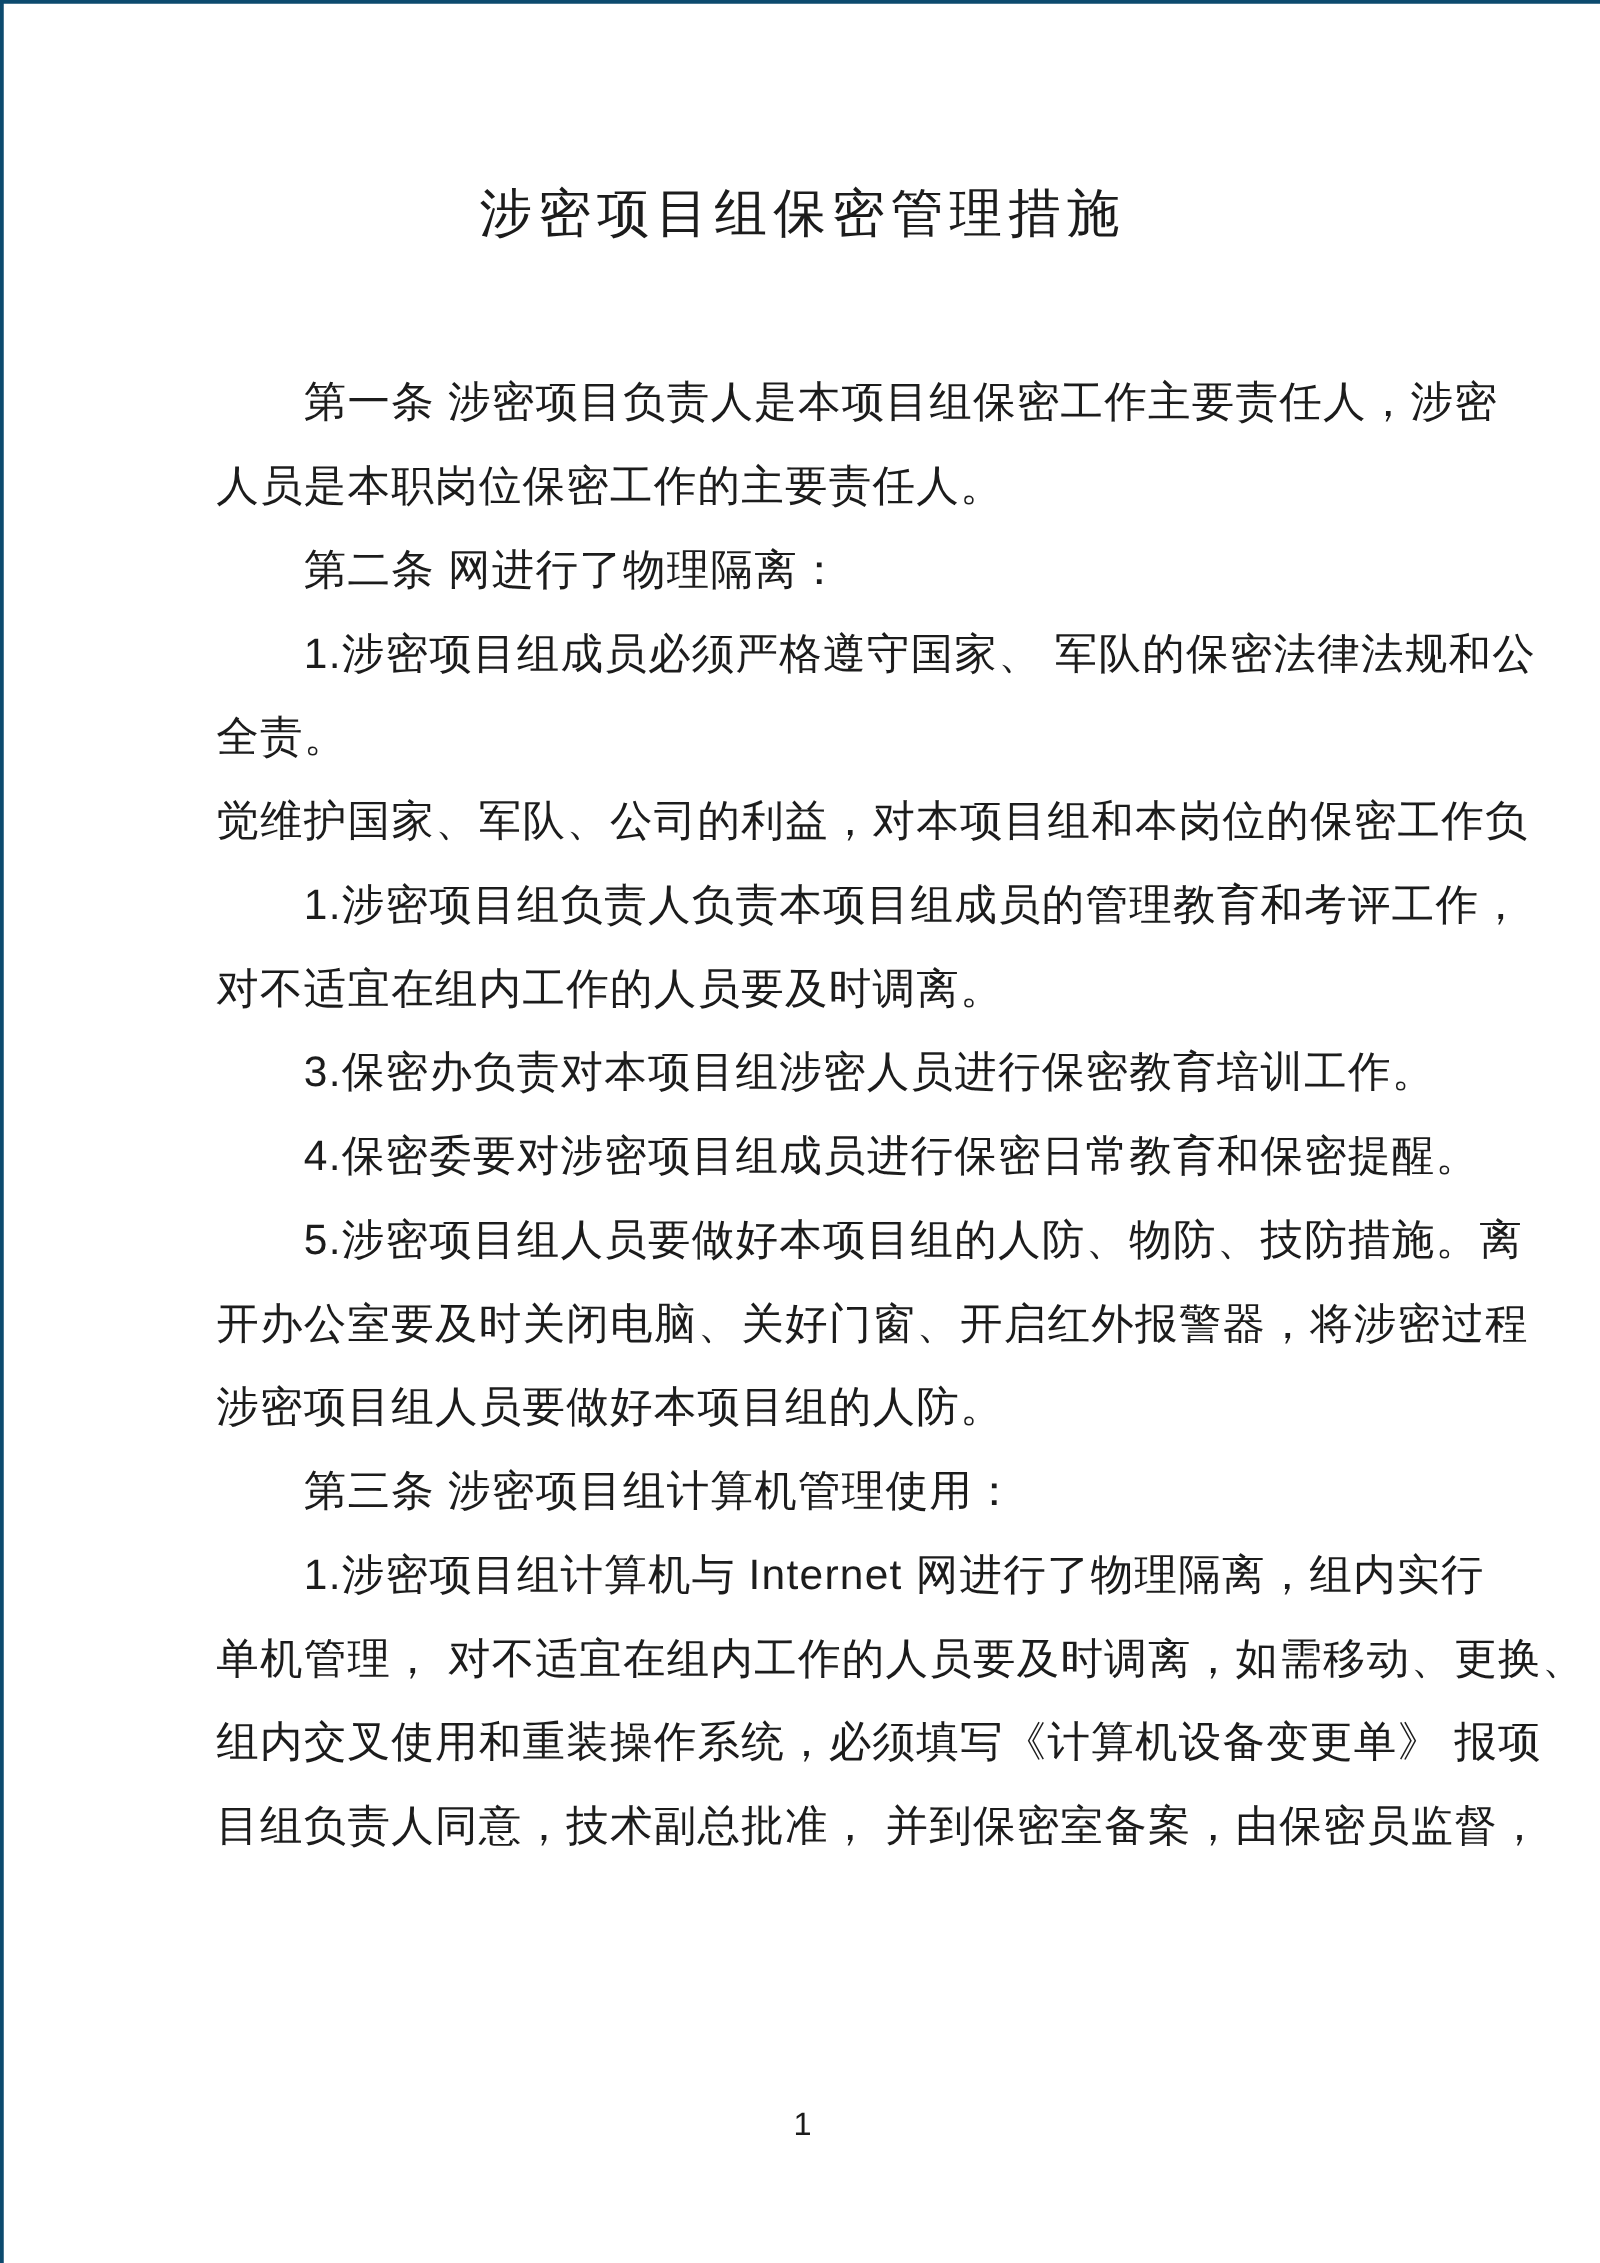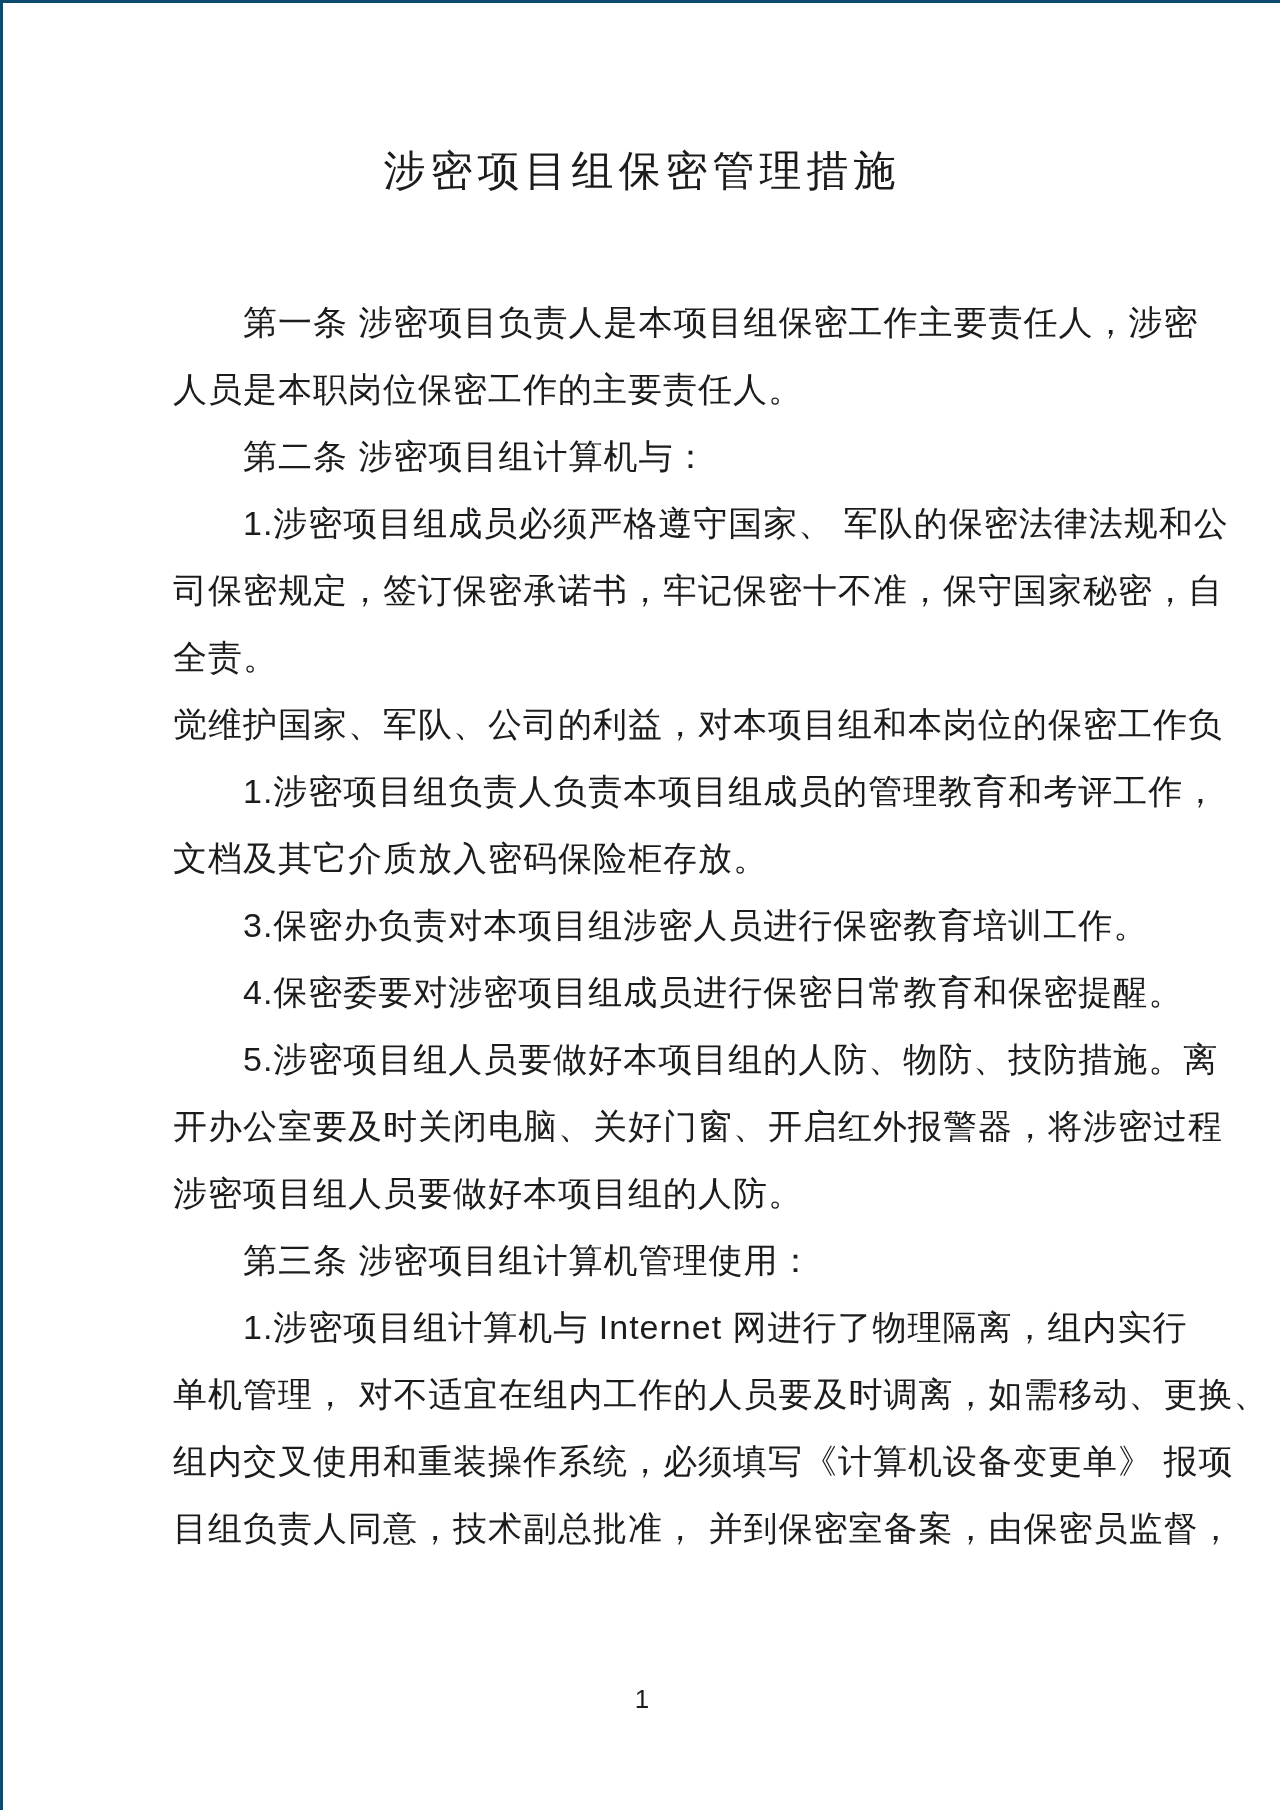--- a/index.html
+++ b/index.html
@@ -56,27 +56,26 @@
 </head>
 <body>
 
 <div class="page">
 
   <h1 class="doc-title">涉密项目组保密管理措施</h1>
 
   <div class="doc-body">
     <div class="doc-line">　　第一条 涉密项目负责人是本项目组保密工作主要责任人，涉密</div>
     <div class="doc-line">人员是本职岗位保密工作的主要责任人。</div>
-    <div class="doc-line">　　第二条 涉密项目组计算机与：</div>
+    <div class="doc-line">　　第二条 网进行了物理隔离：</div>
     <div class="doc-line">　　1.涉密项目组成员必须严格遵守国家、 军队的保密法律法规和公</div>
-    <div class="doc-line">司保密规定，签订保密承诺书，牢记保密十不准，保守国家秘密，自</div>
     <div class="doc-line">全责。</div>
     <div class="doc-line">觉维护国家、军队、公司的利益，对本项目组和本岗位的保密工作负</div>
     <div class="doc-line">　　1.涉密项目组负责人负责本项目组成员的管理教育和考评工作，</div>
-    <div class="doc-line">文档及其它介质放入密码保险柜存放。</div>
+    <div class="doc-line">对不适宜在组内工作的人员要及时调离。</div>
     <div class="doc-line">　　3.保密办负责对本项目组涉密人员进行保密教育培训工作。</div>
     <div class="doc-line">　　4.保密委要对涉密项目组成员进行保密日常教育和保密提醒。</div>
     <div class="doc-line">　　5.涉密项目组人员要做好本项目组的人防、物防、技防措施。离</div>
     <div class="doc-line">开办公室要及时关闭电脑、关好门窗、开启红外报警器，将涉密过程</div>
     <div class="doc-line">涉密项目组人员要做好本项目组的人防。</div>
     <div class="doc-line">　　第三条 涉密项目组计算机管理使用：</div>
     <div class="doc-line">　　1.涉密项目组计算机与 Internet 网进行了物理隔离，组内实行</div>
     <div class="doc-line">单机管理， 对不适宜在组内工作的人员要及时调离，如需移动、更换、</div>
     <div class="doc-line">组内交叉使用和重装操作系统，必须填写《计算机设备变更单》 报项</div>
     <div class="doc-line">目组负责人同意，技术副总批准， 并到保密室备案，由保密员监督，</div>

